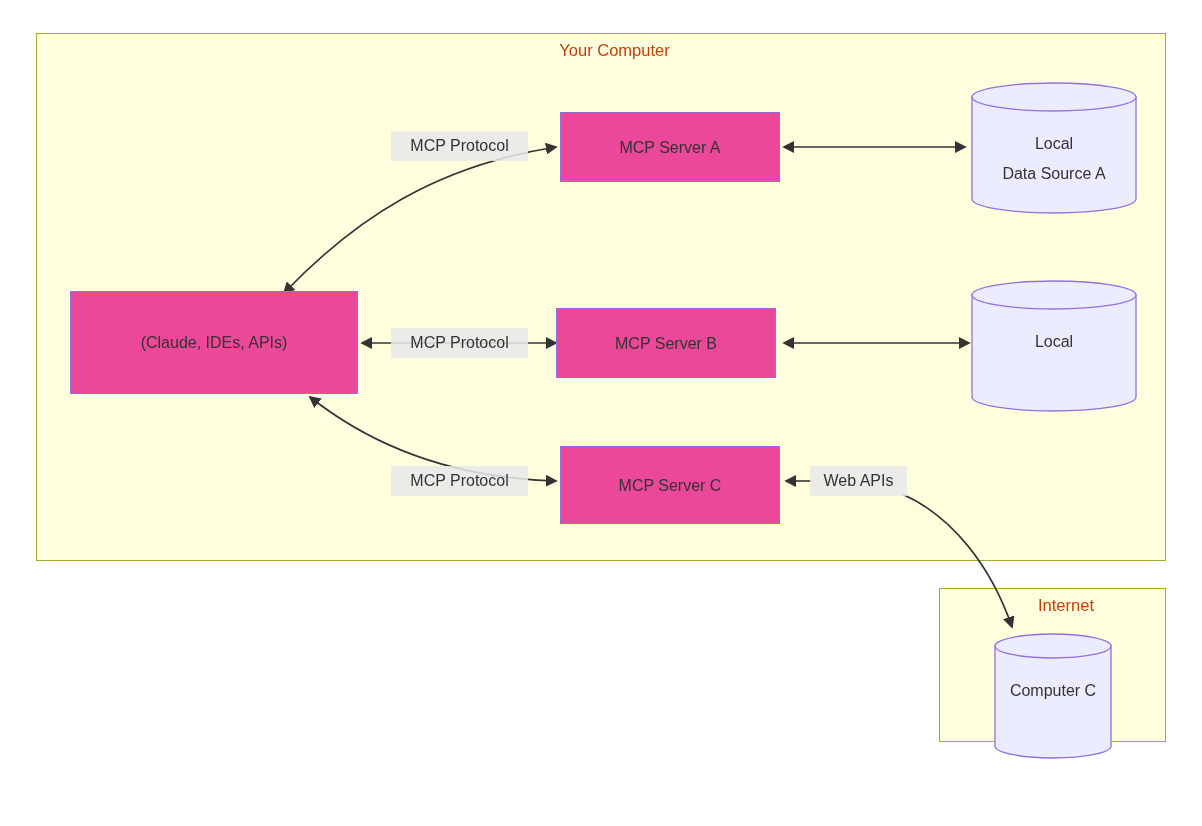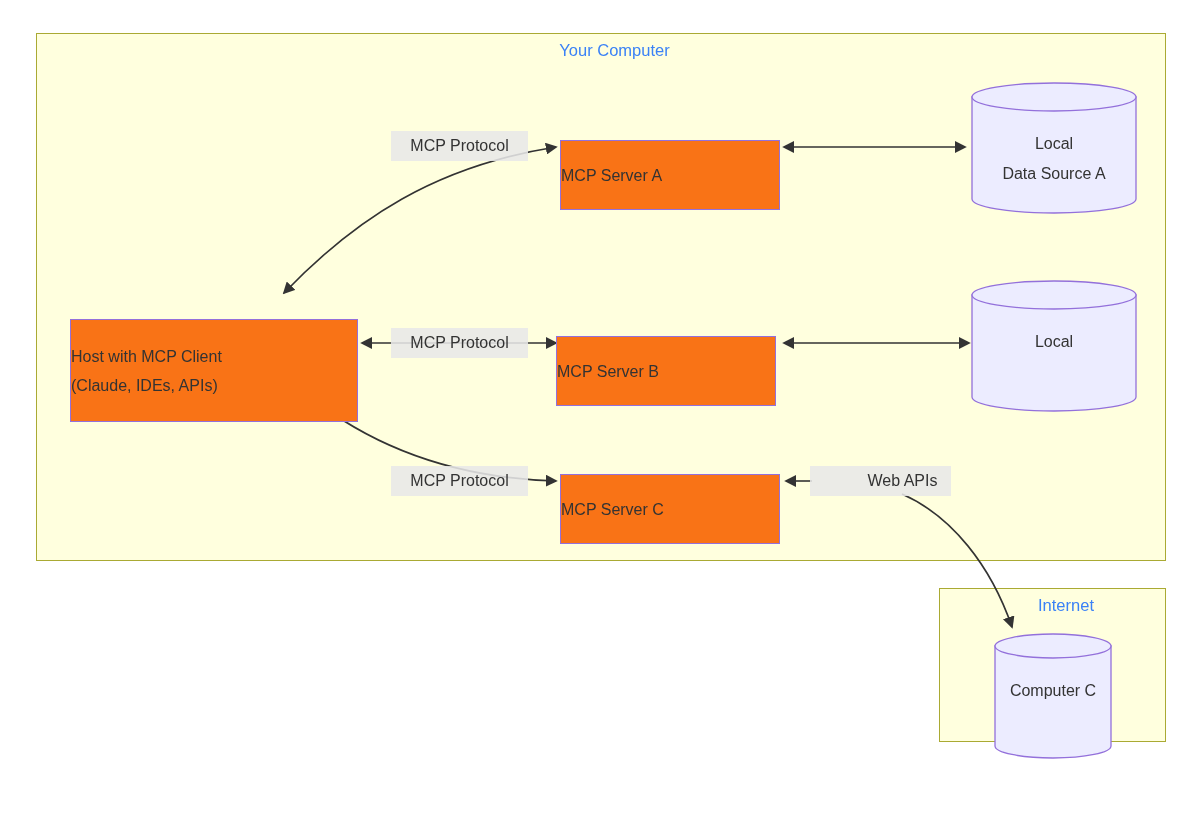--- a/index.html
+++ b/index.html
@@ -4,29 +4,29 @@
 <style>
   html,body{margin:0;padding:0;background:#ffffff;}
   .canvas{
     position:relative;width:1202px;height:826px;background:#ffffff;overflow:hidden;
     font-family:"Liberation Sans","DejaVu Sans",sans-serif;color:#333333;font-size:16px;
   }
   .cluster{
     position:absolute;background:#ffffde;border:1px solid #aaaa33;box-sizing:border-box;
   }
   .cluster-title{
-    position:absolute;top:7px;left:0;right:0;text-align:center;color:#3b82f6;
+    position:absolute;top:7px;left:0;right:0;text-align:center;color:#c2410c;
     font-size:16.5px;
     margin-left:27px;
   }
   .edges-layer{position:absolute;left:0;top:0;z-index:2;pointer-events:none;}
   .node{
-    position:absolute;background:#f97316;border:1px solid #9370db;box-sizing:border-box;
-    display:flex;flex-direction:column;align-items:flex-start;justify-content:center;
-    text-align:center;line-height:29px;z-index:3;margin-top:28px;
+    position:absolute;background:#ec4899;border:1px solid #9370db;box-sizing:border-box;
+    display:flex;flex-direction:column;align-items:center;justify-content:center;
+    text-align:center;line-height:29px;z-index:3;
   }
   .edge-label{
     position:absolute;background:rgba(232,232,232,0.87);color:#333333;
     display:flex;align-items:center;justify-content:center;
     height:30px;z-index:3;white-space:nowrap;
   }
   .cyl-text{
     position:absolute;text-align:center;line-height:29.5px;z-index:3;color:#333333;
   }
 </style>
@@ -73,42 +73,41 @@
       <ellipse cx="1054" cy="295" rx="82" ry="14" fill="#ececff" stroke="#9370db" stroke-width="1.3"></ellipse>
     </g>
 
     <g>
       <path d="M 995,646 L 995,746 A 58,12 0 0 0 1111,746 L 1111,646 Z" fill="#ececff" stroke="#9370db" stroke-width="1.3"></path>
       <ellipse cx="1053" cy="646" rx="58" ry="12" fill="#ececff" stroke="#9370db" stroke-width="1.3"></ellipse>
     </g>
   </svg>
 
   <div class="node" style="left:70px;top:291px;width:288px;height:103px;">
-    <div>Host with MCP Client</div>
     <div>(Claude, IDEs, APIs)</div>
   </div>
   <div class="node" style="left:560px;top:112px;width:220px;height:70px;">
     <div>MCP Server A</div>
   </div>
   <div class="node" style="left:556px;top:308px;width:220px;height:70px;">
     <div>MCP Server B</div>
   </div>
-  <div class="node" style="left:560px;top:446px;width:220px;height:70px;">
+  <div class="node" style="left:560px;top:446px;width:220px;height:78px;">
     <div>MCP Server C</div>
   </div>
 
   <div class="cyl-text" style="left:972px;top:129px;width:164px;">
     <div>Local</div>
     <div>Data Source A</div>
   </div>
   <div class="cyl-text" style="left:972px;top:327px;width:164px;">
     <div>Local</div>
   </div>
   <div class="cyl-text" style="left:980px;top:676px;width:146px;">
     <div>Computer C</div>
   </div>
 
   <div class="edge-label" style="left:391px;top:131px;width:137px;">MCP Protocol</div>
   <div class="edge-label" style="left:391px;top:328px;width:137px;">MCP Protocol</div>
   <div class="edge-label" style="left:391px;top:466px;width:137px;">MCP Protocol</div>
-  <div class="edge-label" style="left:810px;top:466px;width:97px;padding-left:44px;">Web APIs</div>
+  <div class="edge-label" style="left:810px;top:466px;width:97px;">Web APIs</div>
 
 </div>
 
 </body></html>

